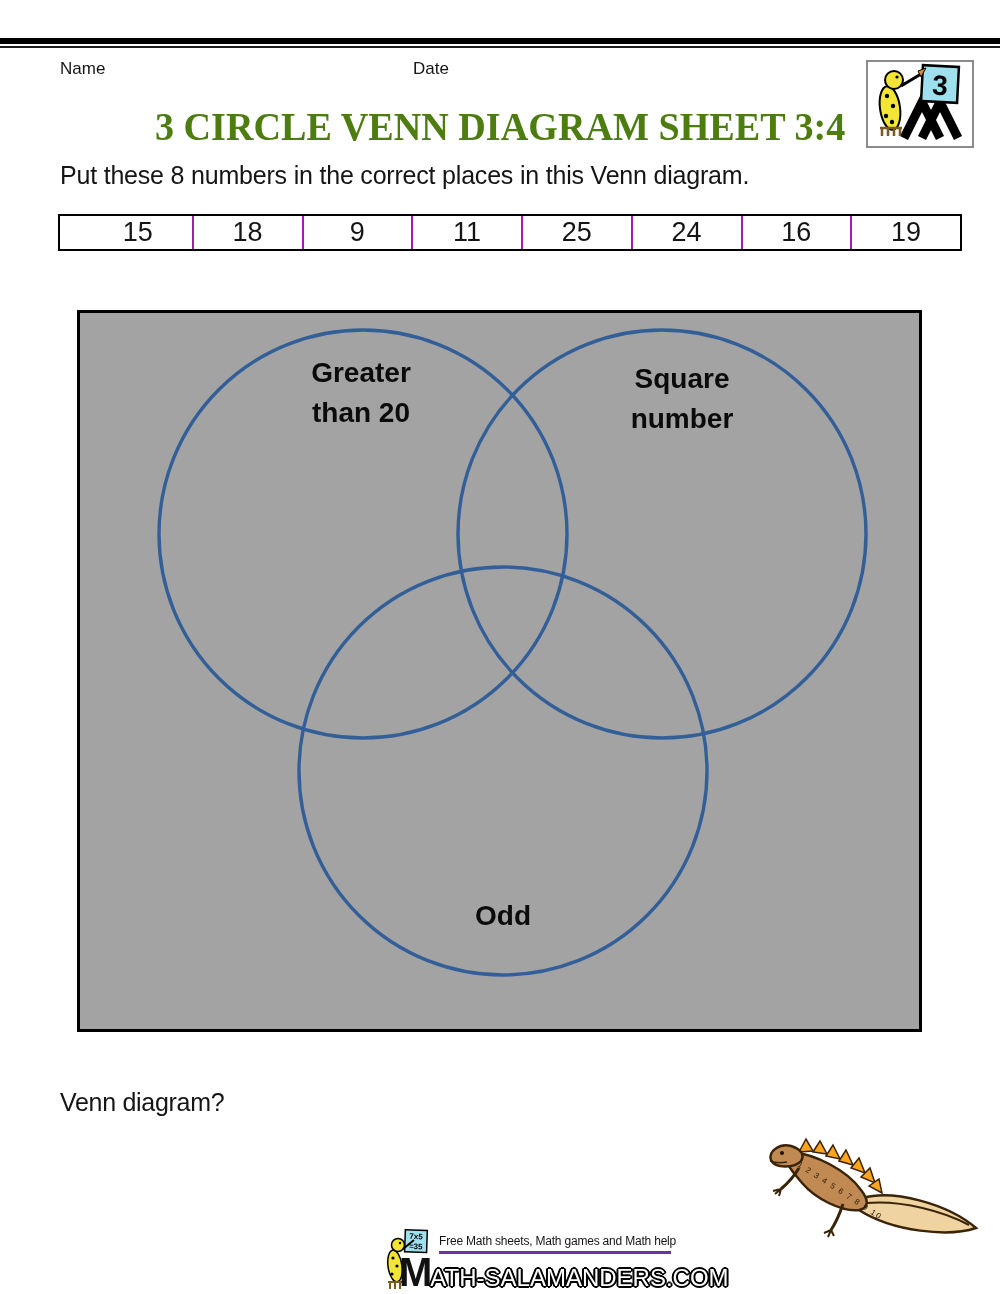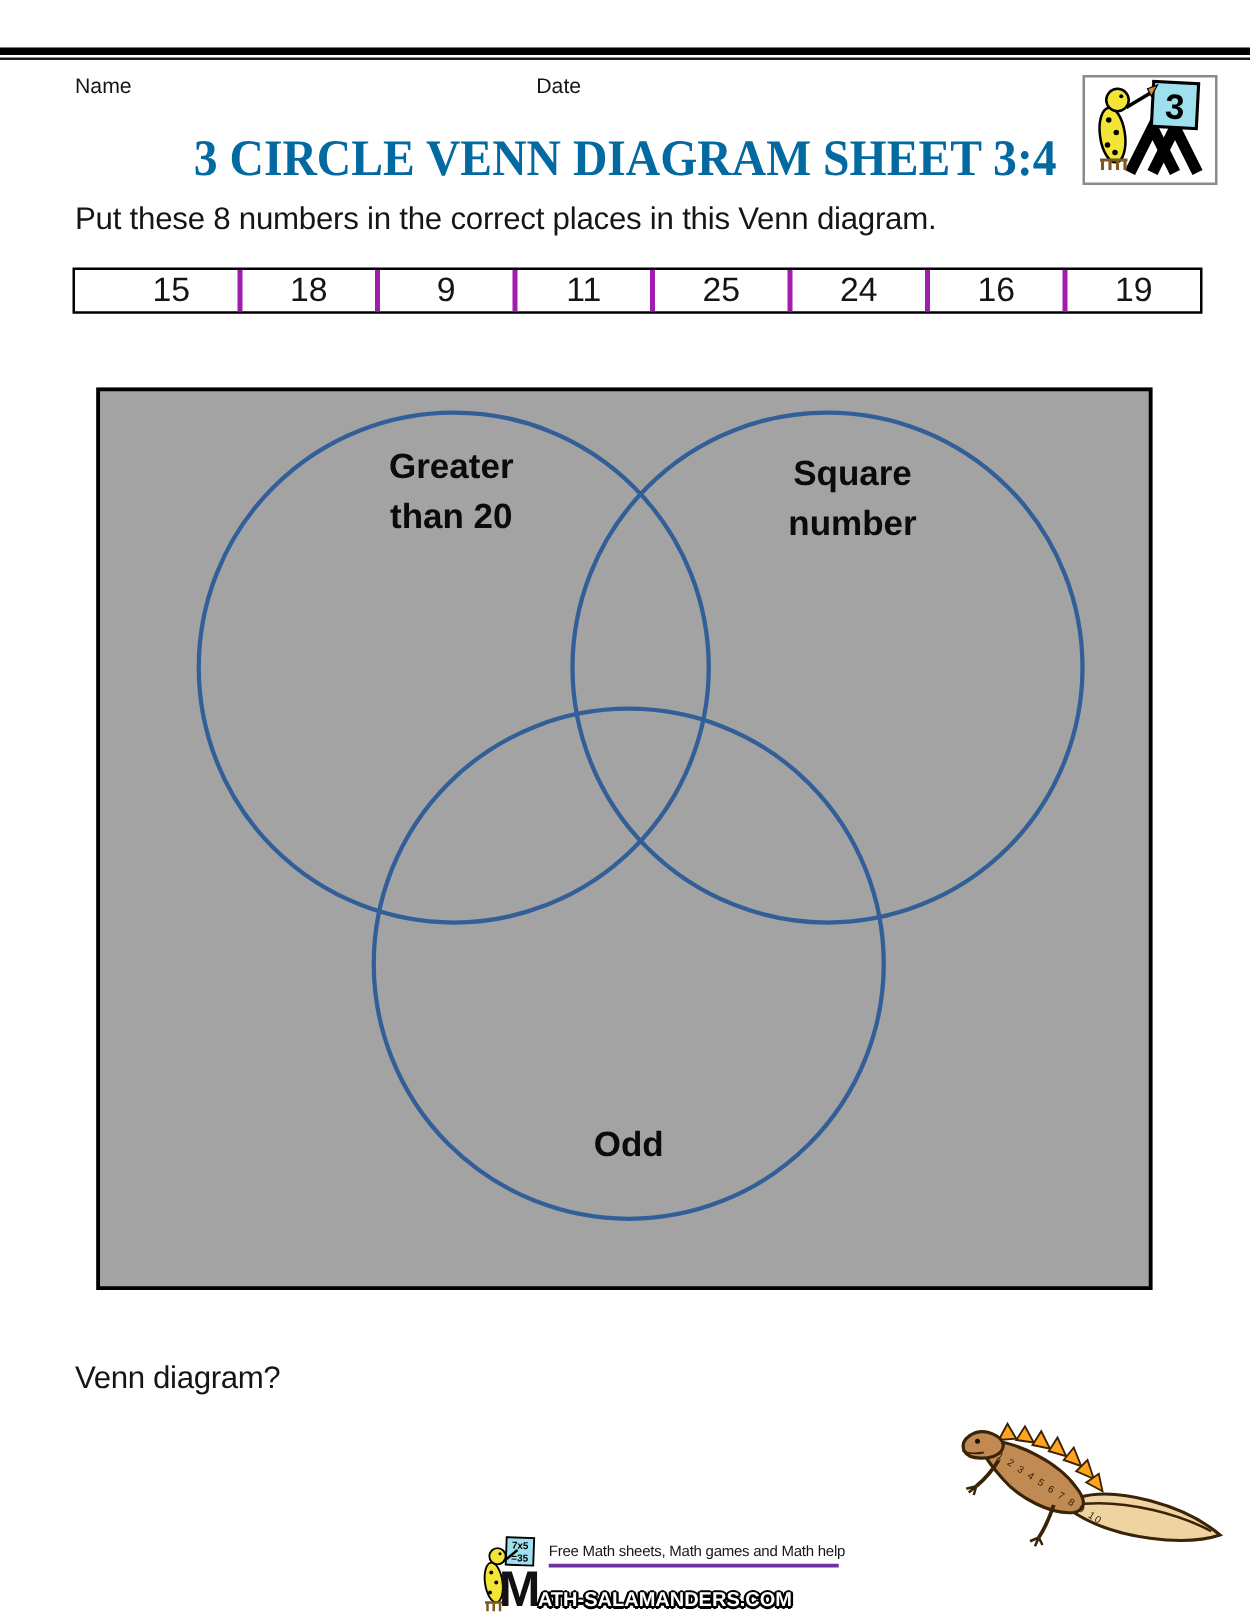--- a/index.html
+++ b/index.html
@@ -5,35 +5,35 @@
   html,body{margin:0;padding:0;}
   body{width:1000px;height:1294px;background:#ffffff;position:relative;
        font-family:"Liberation Sans",sans-serif;color:#151515;overflow:hidden;}
   .abs{position:absolute;}
 
   
   .rule-thick{left:0;top:38px;width:1000px;height:6px;background:#000;}
   .rule-thin{left:0;top:46px;width:1000px;height:2px;background:#1c1c1c;}
 
   .name-label{left:60px;top:59px;font-size:17px;}
-  .date-label{left:413px;top:59px;font-size:17px;margin-left:16px;}
+  .date-label{left:413px;top:59px;font-size:17px;}
 
   .page-title{left:0;top:102px;width:1000px;text-align:center;
     font-family:"Liberation Serif",serif;font-weight:bold;font-size:41px;
-    color:#0369a1;letter-spacing:0px;}
+    color:#4d7c0f;letter-spacing:0px;}
   .page-title .squeeze{display:inline-block;transform:scaleX(0.93);transform-origin:center;}
 
   .logo-box{left:866px;top:60px;width:104px;height:84px;background:#fff;
     border:2px solid #8a8a8a;}
 
   .instruction{left:60px;top:161px;font-size:25px;letter-spacing:-0.2px;}
 
   .num-table{left:58px;top:214px;width:876px;height:33px;border:2px solid #000;
     display:flex;padding-left:24px;}
-  .num-cell{flex:1 1 0;border-left:4px solid #a21caf;display:flex;align-items:center;
+  .num-cell{flex:1 1 0;border-left:2px solid #a21caf;display:flex;align-items:center;
     justify-content:center;font-size:27px;}
   .num-cell:first-child{border-left:none;}
 
   .venn-box{left:77px;top:310px;width:839px;height:716px;border:3px solid #000;background:#a3a3a3;}
   .venn-svg{position:absolute;left:0;top:0;}
   .venn-label{position:absolute;width:220px;text-align:center;font-weight:bold;
     font-size:28px;line-height:40px;color:#0b0b0b;}
   .lbl-1{left:171px;top:40px;}
   .lbl-2{left:492px;top:46px;}
   .lbl-3{left:313px;top:583px;}
@@ -44,21 +44,21 @@
   .newt{left:763px;top:1136px;}
 
   .footer{left:383px;top:1228px;width:300px;height:64px;}
   .footer-sal{position:absolute;left:0;top:0;}
   .tagline{position:absolute;left:56px;top:6px;font-size:12px;font-weight:normal;
     white-space:nowrap;letter-spacing:-0.2px;}
   .purple-line{position:absolute;left:56px;top:23px;width:232px;height:3px;background:#7030a0;}
   .wordmark{position:absolute;left:16px;top:22px;white-space:nowrap;}
   .wm-m{font-weight:bold;font-size:40px;color:#111;font-family:"Liberation Sans",sans-serif;
     letter-spacing:-2px;}
-  .wm-rest{font-weight:bold;font-size:16px;color:#fff;letter-spacing:0px;
+  .wm-rest{font-weight:normal;font-size:24px;color:#fff;letter-spacing:0px;
     text-shadow:-2px 0 0 #000,2px 0 0 #000,0 -2px 0 #000,0 2px 0 #000,
       -1.4px -1.4px 0 #000,1.4px -1.4px 0 #000,-1.4px 1.4px 0 #000,1.4px 1.4px 0 #000;}
 </style>
 </head>
 <body>
 
 <div class="abs rule-thick"></div>
 <div class="abs rule-thin"></div>
 
 <div class="abs name-label">Name</div>

